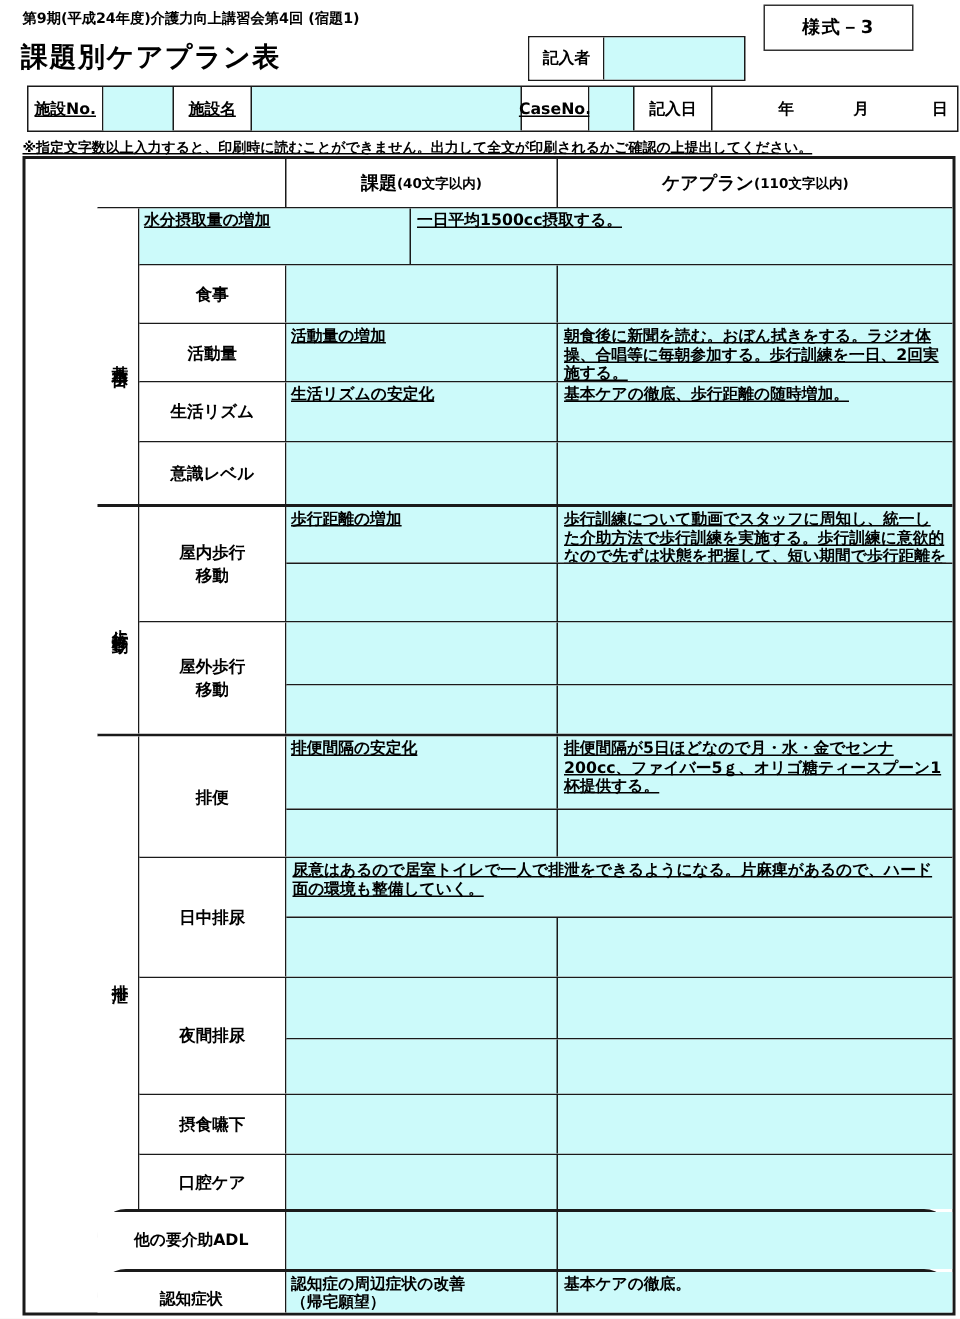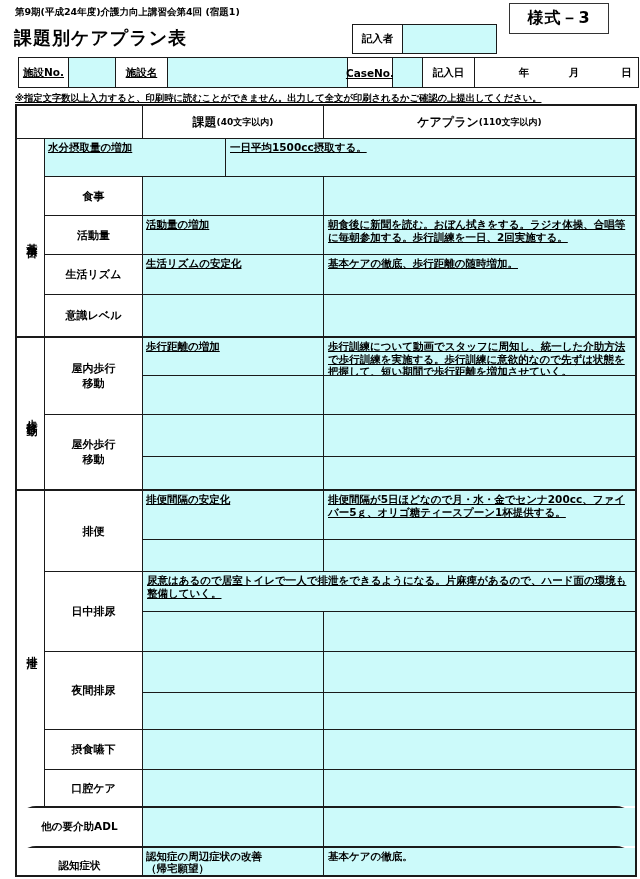--- a/index.html
+++ b/index.html
@@ -3,41 +3,41 @@
 <meta charset="utf-8">
 <style>
   :root{ --cyan:#CCFAFA; --line:#1a1a1a; }
   *{ margin:0; padding:0; box-sizing:border-box; }
   body{ background:#e8e8e8; font-family:"DejaVu Sans",sans-serif; }
   .page{ position:relative; width:640px; height:879px; background:#ffffff; color:#000; overflow:hidden; }
 
   
   .course-line{ position:absolute; left:15px; top:6px; font-size:9.5px; font-weight:bold; white-space:nowrap; }
   .form-code-box{ position:absolute; left:509px; top:3px; width:100px; height:31px; border:1px solid #333;
-                  display:flex; align-items:center; justify-content:center; font-size:16px; font-weight:bold; letter-spacing:1px; }
+                  display:flex; align-items:center; justify-content:center; font-size:12px; font-weight:bold; letter-spacing:1px; }
   .page-title{ position:absolute; left:14px; top:26px; font-size:18px; font-weight:bold; letter-spacing:1px; }
   .recorder-box{ position:absolute; left:352px; top:24px; width:145px; height:30px; border:1.5px solid var(--line); display:flex;justify-content:space-between; }
   .recorder-box .lbl{ width:50px; border-right:1.5px solid var(--line); display:flex; align-items:center; justify-content:center;
                       font-size:10.5px; font-weight:bold; background:#fff; }
   .recorder-box .val{ flex:1; background:var(--cyan); }
 
   
   .facility-row{ position:absolute; left:18px; top:57px; width:621px; height:31px; border:1.5px solid var(--line); display:flex; font-size:10.5px; font-weight:bold; }
   .facility-row>div{ border-right:1px solid var(--line); display:flex; align-items:center; justify-content:center; }
   .facility-row>div:last-child{ border-right:none; }
   .facility-row .u{ text-decoration:underline; }
   .fcell-cyan{ background:var(--cyan); }
   .date-seg{ flex:1; display:flex; }
   .date-seg>div{ display:flex; align-items:center; justify-content:center; }
   .date-cyan{ background:var(--cyan); }
 
   .notice{ position:absolute; left:15px; top:92px; font-size:9.3px; font-weight:bold; text-decoration:underline; white-space:nowrap; }
 
   
-  .ctable{ position:absolute; left:15px; top:104px; width:622px; height:773px; border:2px solid var(--line); background:#fff; overflow:hidden; }
+  .ctable{ position:absolute; left:15px; top:104px; width:622px; height:773px; border:2px solid var(--line); background:#fff; overflow:hidden;padding-left:48px; }
   .thead{ display:flex; height:33px; border-bottom:1.5px solid var(--line); font-weight:bold; }
   .thead>div{ display:flex; align-items:center; justify-content:center; }
   .corner{ width:126px; border-right:1px solid var(--line); }
   .khead{ width:181px; border-right:1px solid var(--line); }
   .phead{ flex:1; }
   .hd-main{ font-size:12px; }
   .hd-sub{ font-size:9px; }
 
   .band{ display:flex; }
   .band + .band, .wideband{ border-top:2px solid var(--line); }

